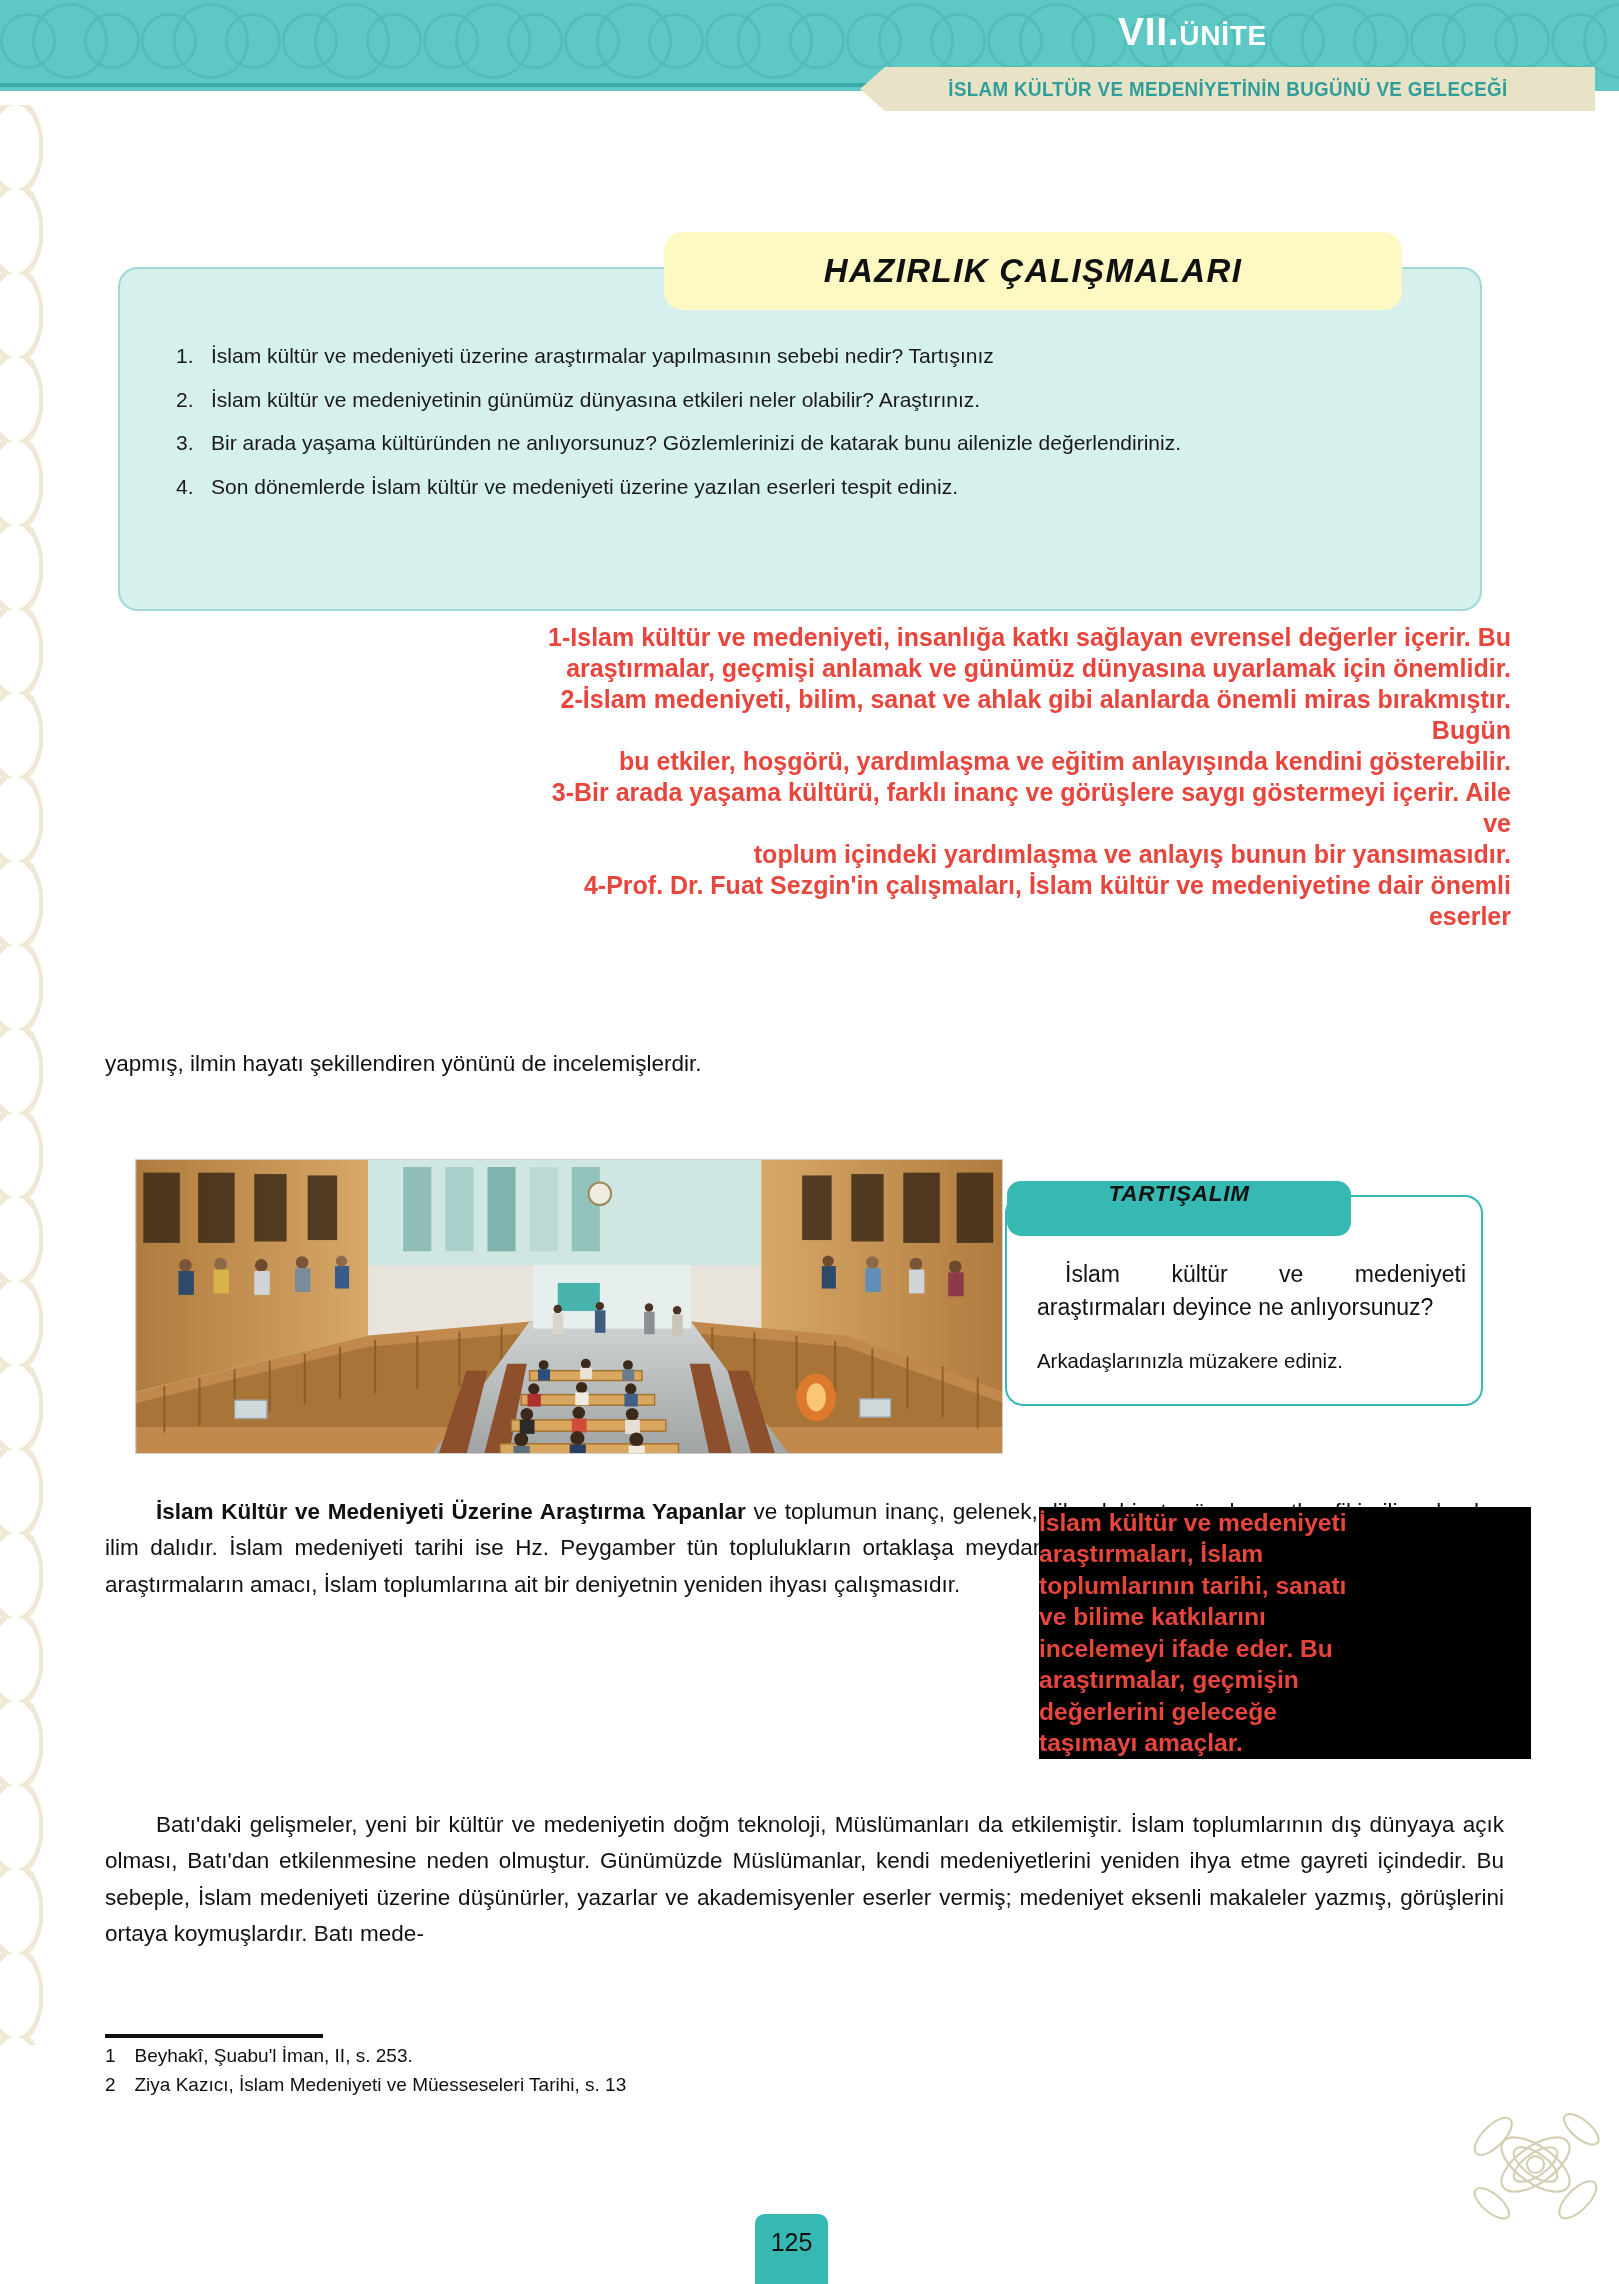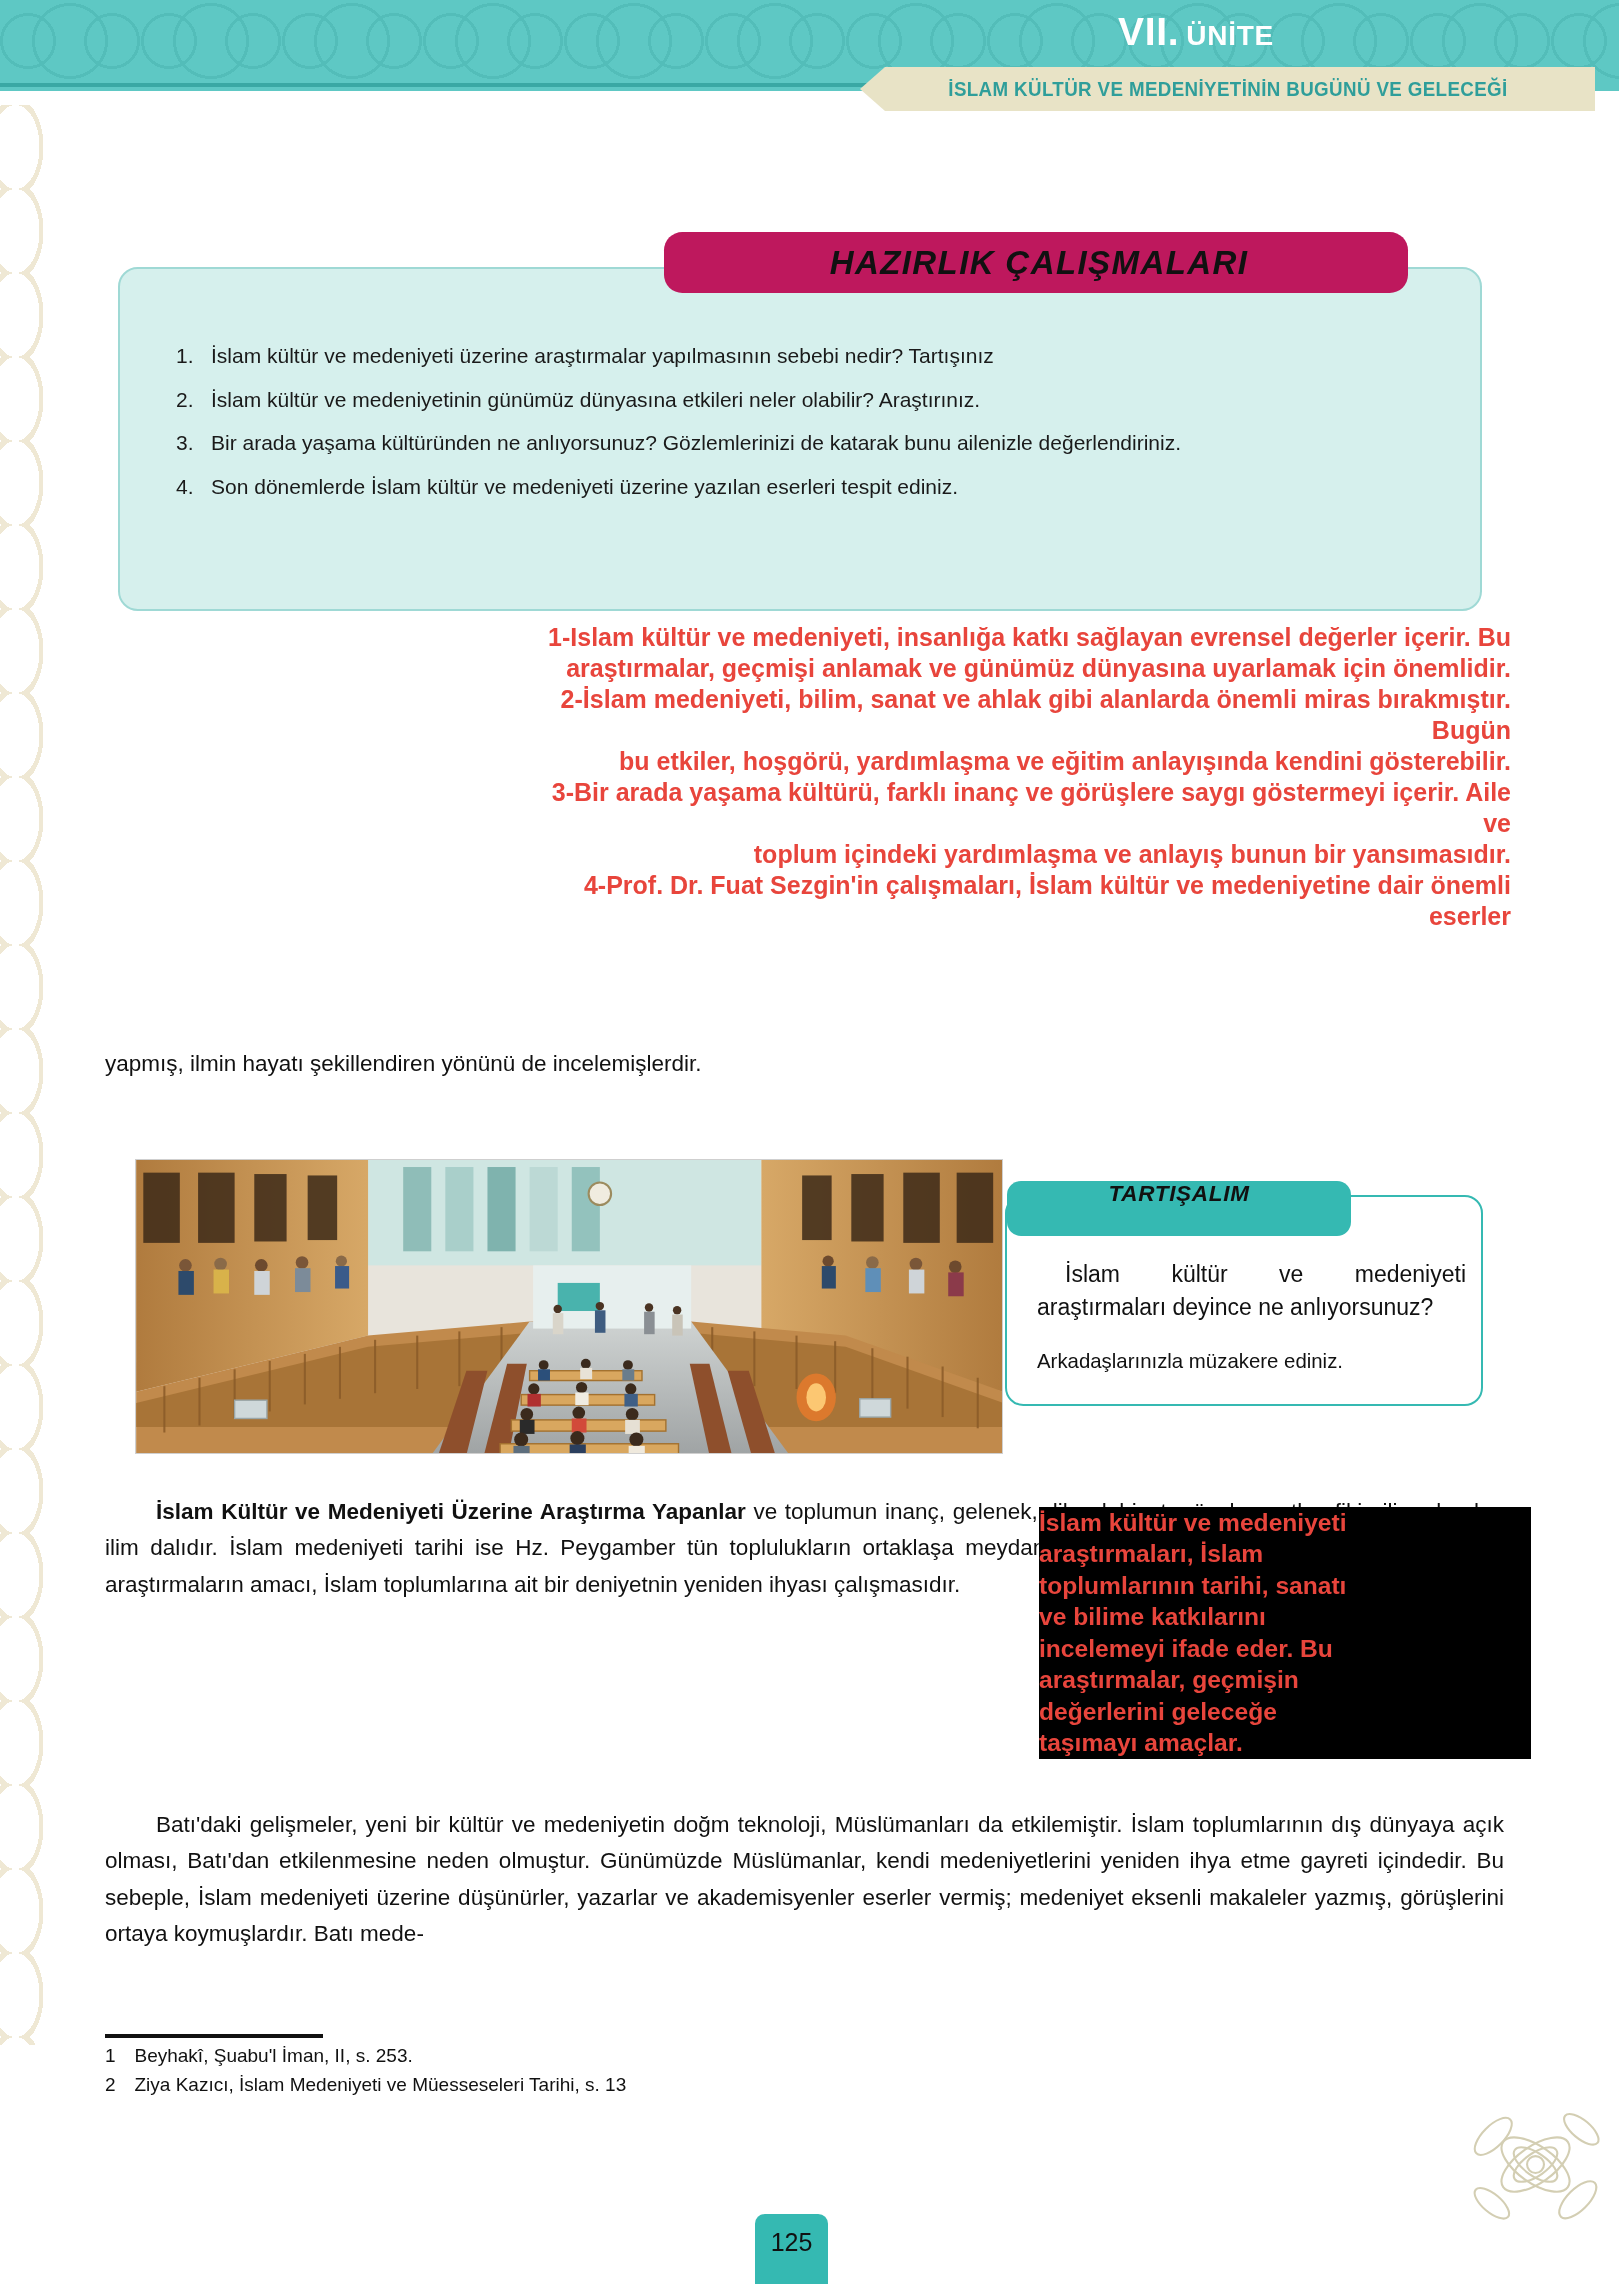--- a/index.html
+++ b/index.html
@@ -51,21 +51,21 @@
     left: 1118px;
     top: 9.8px;
     color: #ffffff;
     font-family: "Liberation Sans Narrow", "Liberation Sans", sans-serif;
     font-size: 35px;
     font-weight: bold;
     letter-spacing: 0.7px;
     white-space: nowrap;
   }
   .unit-label .roman { font-size: 39px; }
-  .unit-label .word  { font-size: 28px; margin-left: 7px; }
+  .unit-label .word  { font-size: 28px; }
 
   .unit-title-ribbon {
     position: absolute;
     left: 860px;
     top: 67px;
     width: 735px;
     height: 44px;
     background: #e8e3c6;
     clip-path: polygon(25px 0, 735px 0, 735px 44px, 25px 44px, 0 22px);
     display: flex;
@@ -104,27 +104,26 @@
     background: #d6f0ed;
     border: 2.1px solid #9fd9d5;
     border-radius: 19.7px;
     box-sizing: border-box;
   }
   .hazirlik-tab {
     position: absolute;
     left: 664px;
     top: 232px;
     width: 738px;
-    height: 61px;
-    background: #be185d;
+    height: 78px;
+    background: #fef9c3;
     border-radius: 18.3px;
     display: flex;
     align-items: center;
     justify-content: center;
-    padding-left: 6px;
   }
   .hazirlik-tab-text {
     color: #111111;
     font-size: 33px;
     font-style: italic;
     font-weight: bold;
     letter-spacing: 1.4px;
     font-family: "Liberation Sans Narrow", "Liberation Sans", sans-serif;
   }
   .hazirlik-list {

